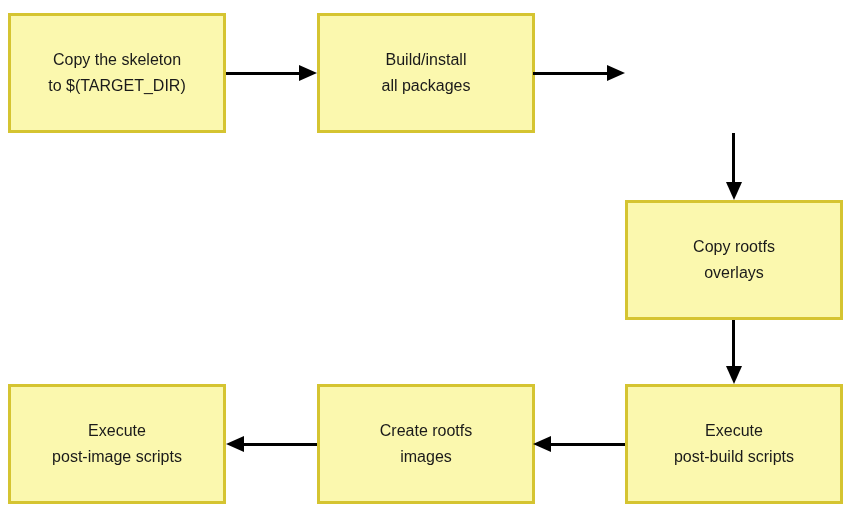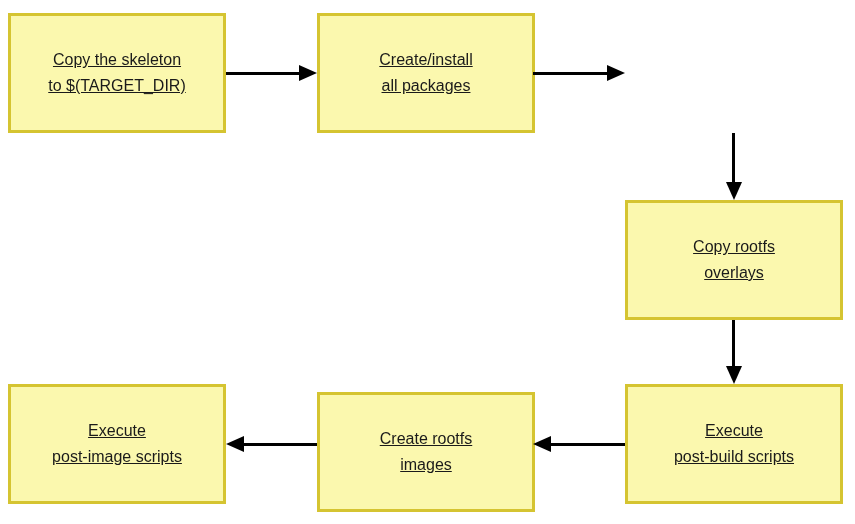--- a/index.html
+++ b/index.html
@@ -23,28 +23,27 @@
     background: var(--node-fill, #fbf8ae);
     border: 3px solid var(--node-border, #d5c431);
     display: flex;
     align-items: center;
     justify-content: center;
     text-align: center;
     font-size: 16px;
     line-height: 1.62;
     color: var(--text, #1a1a1a);
     white-space: pre-line;
-    text-decoration: underline;
   }
   #node-copy-skeleton { left: 8px;   top: 13px; }
   #node-build-install { left: 317px; top: 13px; }
   #node-cleanup-steps { left: 625px; top: 13px; }
   #node-copy-overlays { left: 625px; top: 200px; }
   #node-post-build    { left: 625px; top: 384px; }
-  #node-create-images { left: 317px; top: 384px; margin-top: 8px; }
+  #node-create-images { left: 317px; top: 384px; }
   #node-post-image    { left: 8px;   top: 384px; }
 
   .shaft-h {
     position: absolute;
     height: 3px;
     background: var(--arrow, #000000);
   }
   .shaft-v {
     position: absolute;
     width: 3px;
@@ -91,21 +90,21 @@
   #a6-head  { left: 226px; top: 436px; }
 </style>
 </head>
 <body>
 
 <div class="canvas">
 
   <div class="node" id="node-copy-skeleton">Copy the skeleton
 to $(TARGET_DIR)</div>
 
-  <div class="node" id="node-build-install">Create/install
+  <div class="node" id="node-build-install">Build/install
 all packages</div>
 
 
   <div class="node" id="node-copy-overlays">Copy rootfs
 overlays</div>
 
   <div class="node" id="node-post-build">Execute
 post-build scripts</div>
 
   <div class="node" id="node-create-images">Create rootfs

